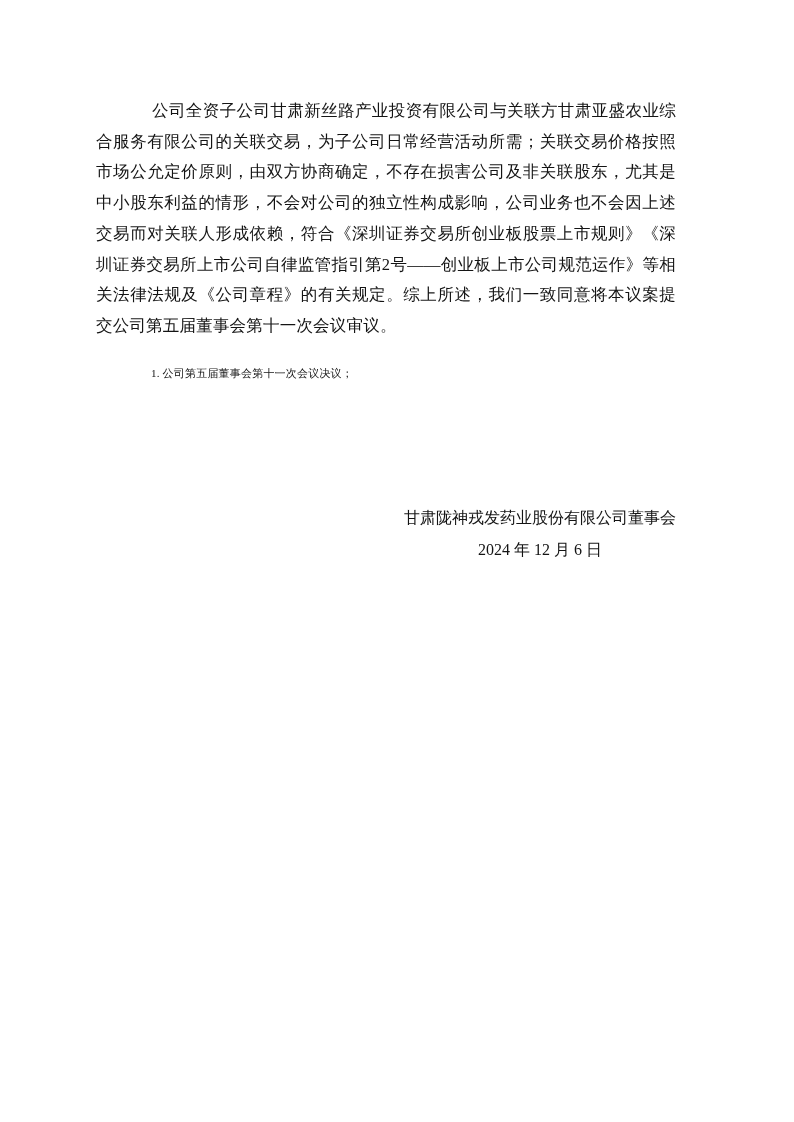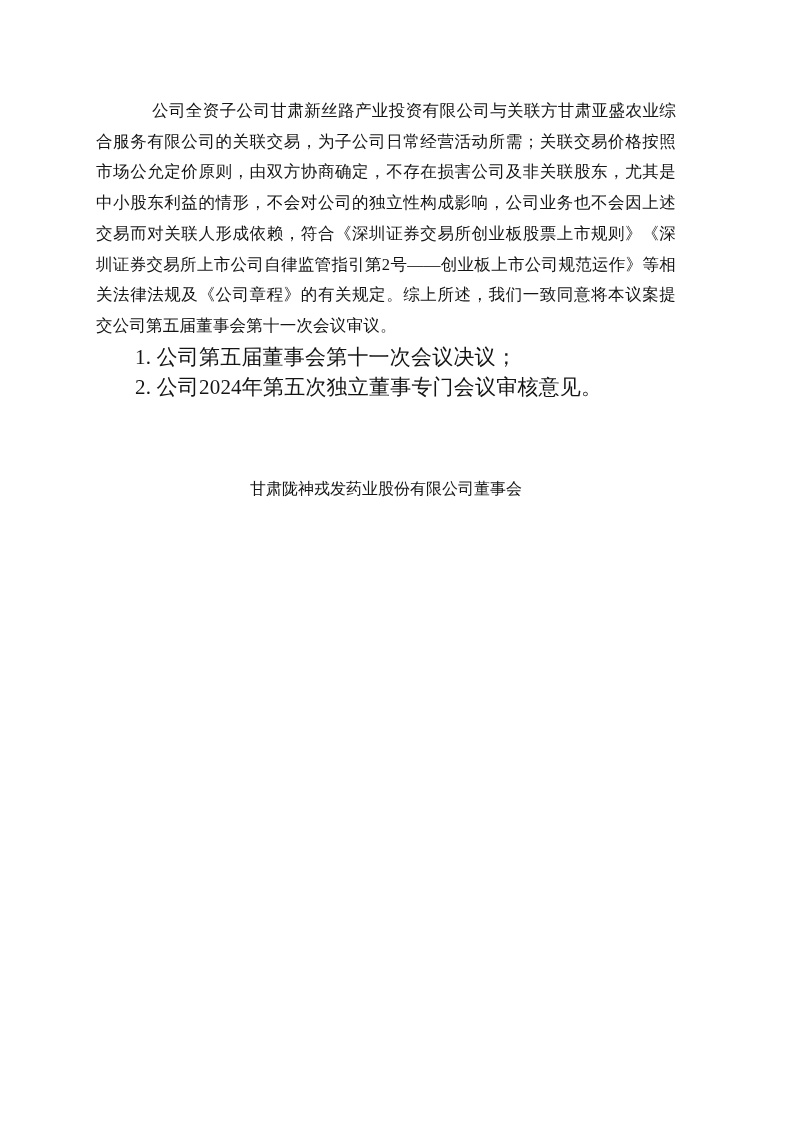--- a/index.html
+++ b/index.html
@@ -31,36 +31,36 @@
     letter-spacing: 0.2px;
   }
   .section-heading {
     margin: 4px 0 0 0;
     font-size: 16.5px;
     line-height: 30.7px;
     font-weight: bold;
     text-indent: 56px;
   }
   .list-item {
-    margin: 0;
-    font-size: 21px;
+    margin: 16px;
+    font-size: 11px;
     line-height: 30.7px;
     text-indent: 39px;
     letter-spacing: 0.2px;
   }
   .closing {
     margin: 30px 0 0 0;
     font-size: 16.5px;
     line-height: 30.7px;
     text-indent: 56px;
   }
   .signature-row {
     display: flex;
-    justify-content: center;
-    margin-top: 70px;
+    justify-content: flex-end;
+    margin-top: 114px;
   }
   .signature-inner {
     text-align: center;
   }
   .sig-company {
     font-size: 16px;
     line-height: 32px;
     white-space: nowrap;
   }
   .sig-date {
@@ -72,22 +72,22 @@
 </head>
 <body>
 
 <div class="page">
 
   <p class="body-para">公司全资子公司甘肃新丝路产业投资有限公司与关联方甘肃亚盛农业综合服务有限公司的关联交易，为子公司日常经营活动所需；关联交易价格按照市场公允定价原则，由双方协商确定，不存在损害公司及非关联股东，尤其是中小股东利益的情形，不会对公司的独立性构成影响，公司业务也不会因上述交易而对关联人形成依赖，符合《深圳证券交易所创业板股票上市规则》《深圳证券交易所上市公司自律监管指引第2号——创业板上市公司规范运作》等相关法律法规及《公司章程》的有关规定。综上所述，我们一致同意将本议案提交公司第五届董事会第十一次会议审议。</p>
 
 
   <p class="list-item">1. 公司第五届董事会第十一次会议决议；</p>
 
-  <p class="list-item">2. 公司2024年第五次独立董事专门会议审核意见。</p>
 
 
   <div class="signature-row">
     <div class="signature-inner">
       <div class="sig-company">甘肃陇神戎发药业股份有限公司董事会</div>
+      <div class="sig-date">2024 年 12 月 6 日</div>
     </div>
   </div>
 
 </div>
 
 </body></html>

